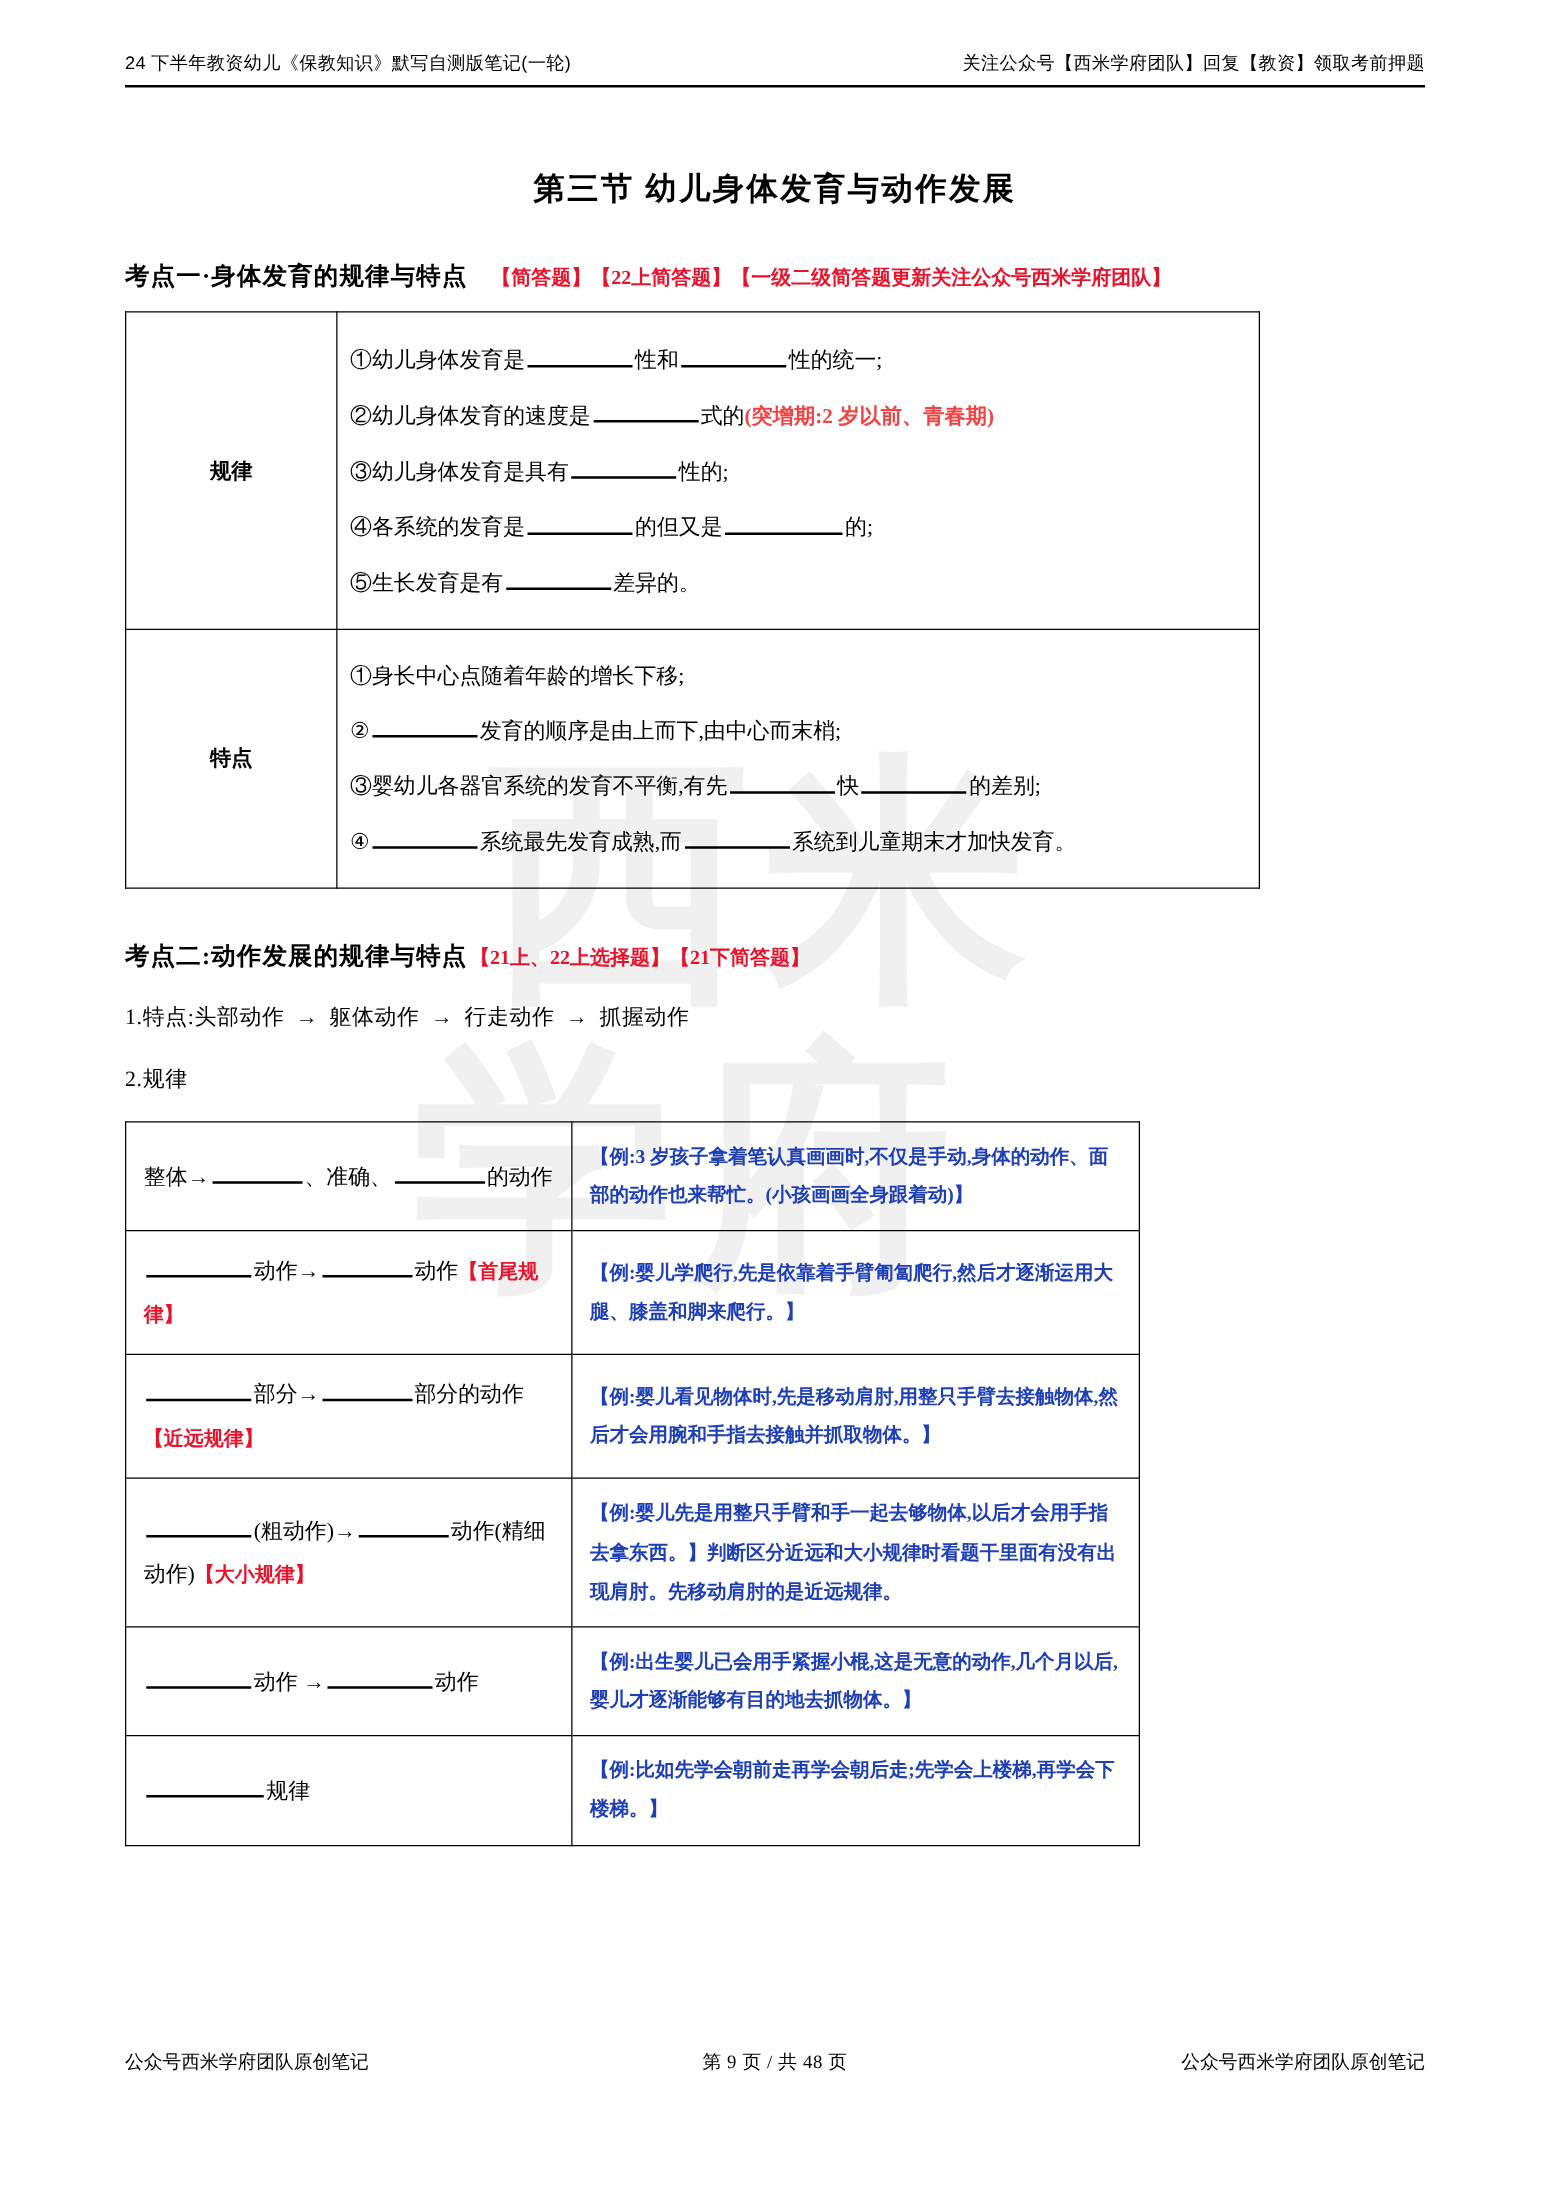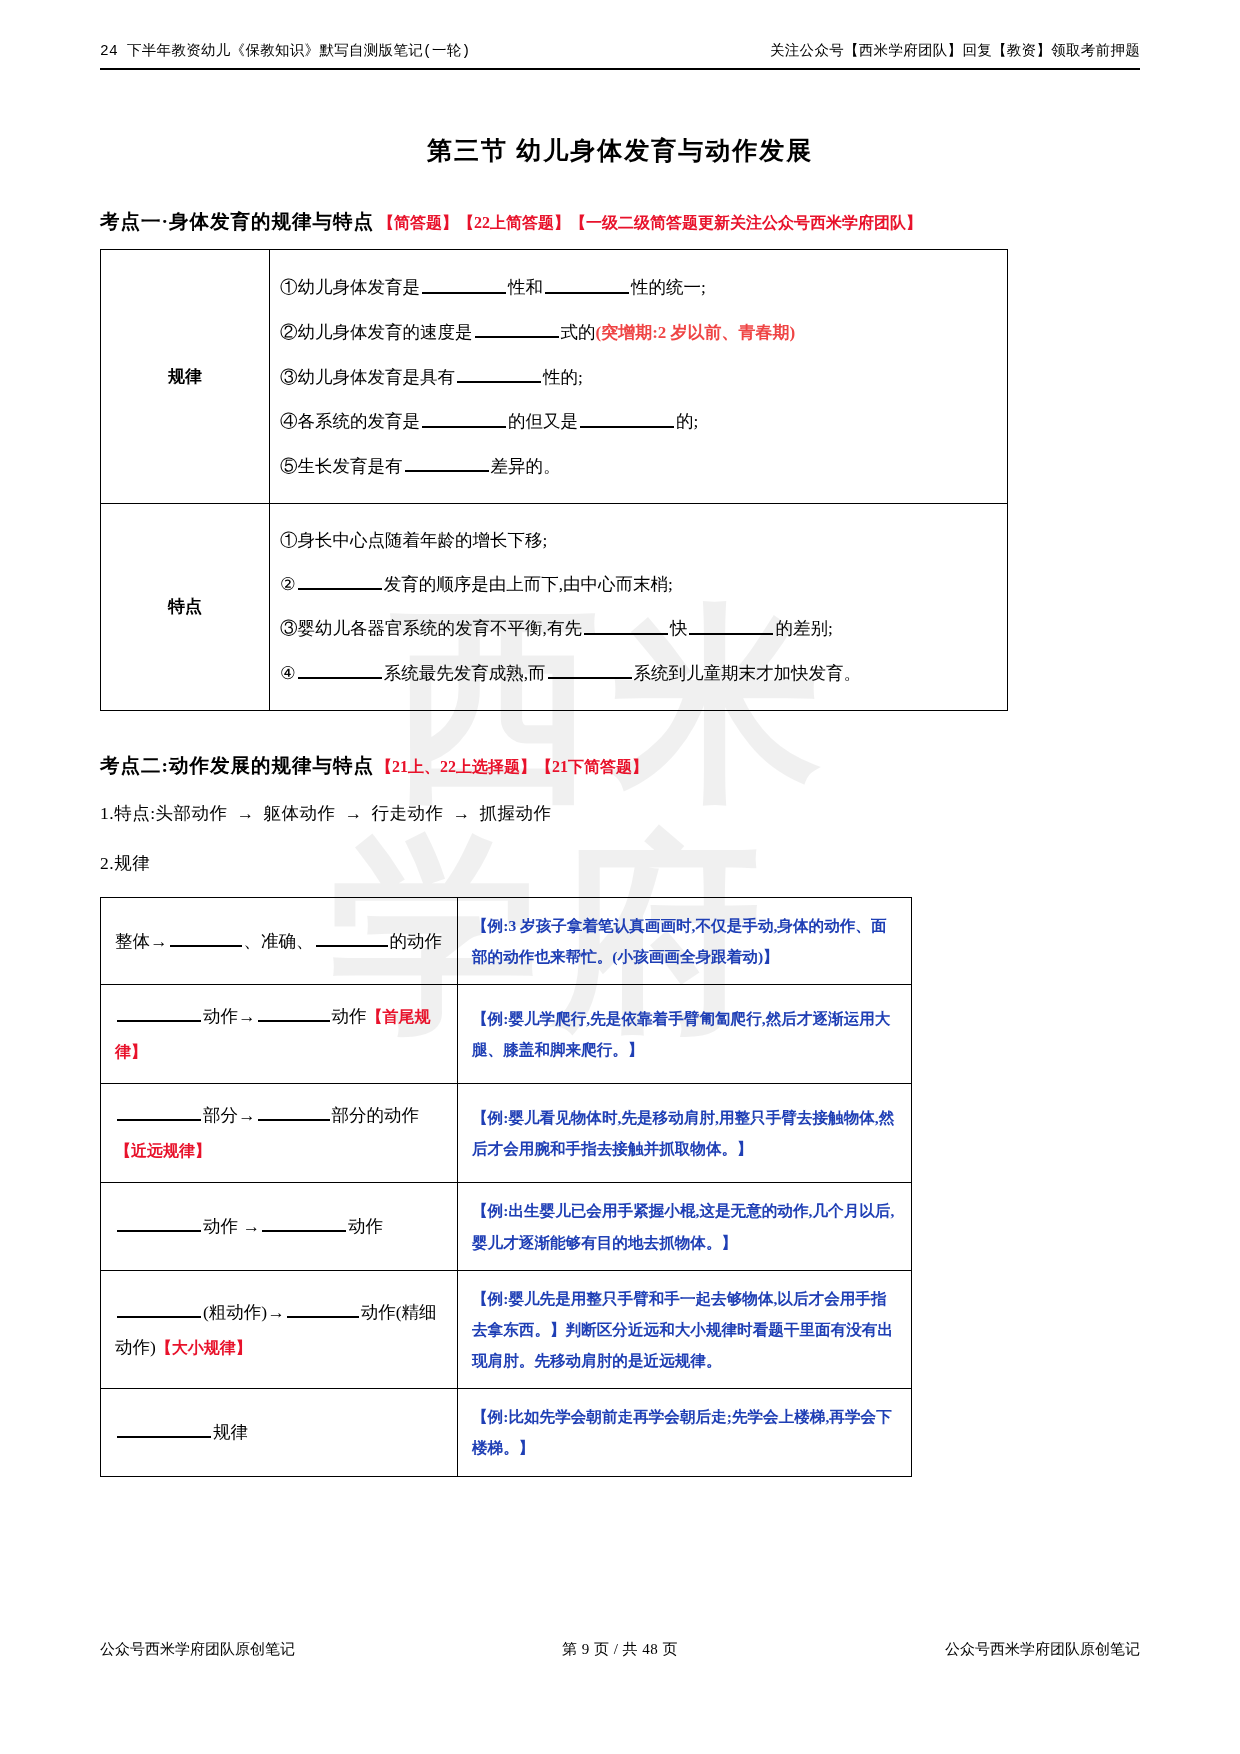--- a/index.html
+++ b/index.html
@@ -48,21 +48,21 @@
 
   
   .doc-header {
     position: relative;
     padding-top: 42px;
     display: flex;
     justify-content: space-between;
     align-items: flex-end;
     font-size: 14.5px;
     line-height: 1.3;
-    font-family: Liberation Mono, monospace;
+    font-family: Liberation Sans, sans-serif;
     border-bottom: 2.2px solid #000;
     padding-bottom: 7px;
   }
   .doc-header .left { letter-spacing: .3px; }
   .doc-header .right { letter-spacing: .3px; }
 
   
   .section-title {
     text-align: center;
     font-size: 25px;
@@ -80,21 +80,21 @@
     font-size: 19.5px;
     font-weight: bold;
     line-height: 1.35;
     white-space: nowrap;
   }
   .kaodian .kd-main { letter-spacing: 1px; }
   .kaodian .kd-tag {
     color: #e8122b;
     font-size: 16px;
     font-weight: bold;
-    margin-left: 4px;
+    margin-left: 19px;
     letter-spacing: 0px;
   }
   .kaodian.tight .kd-tag { margin-left: 2px; }
 
   
   table.grid {
     border-collapse: collapse;
     width: 908px;
     table-layout: fixed;
   }
@@ -243,26 +243,26 @@
           </tr>
           <tr>
             <td class="t2-left"><span class="blank b80"></span><span>动作→</span><span class="blank b70"></span><span>动作</span><span class="red-tag">【首尾规律】</span></td>
             <td class="t2-right">【例:婴儿学爬行,先是依靠着手臂匍匐爬行,然后才逐渐运用大腿、膝盖和脚来爬行。】</td>
           </tr>
           <tr>
             <td class="t2-left"><span class="blank b80"></span><span>部分→</span><span class="blank b70"></span><span>部分的动作</span><br><span class="red-tag">【近远规律】</span></td>
             <td class="t2-right">【例:婴儿看见物体时,先是移动肩肘,用整只手臂去接触物体,然后才会用腕和手指去接触并抓取物体。】</td>
           </tr>
           <tr>
+            <td class="t2-left"><span class="blank b80"></span><span>(粗动作)→</span><span class="blank b70"></span><span>动作(精细</span><br><span>动作)</span><span class="red-tag">【大小规律】</span></td>
+            <td class="t2-right">【例:婴儿先是用整只手臂和手一起去够物体,以后才会用手指去拿东西。】判断区分近远和大小规律时看题干里面有没有出现肩肘。先移动肩肘的是近远规律。</td>
+          </tr>
+          <tr>
             <td class="t2-left"><span class="blank b80"></span><span>动作 →</span><span class="blank b80"></span><span>动作</span></td>
             <td class="t2-right">【例:出生婴儿已会用手紧握小棍,这是无意的动作,几个月以后,婴儿才逐渐能够有目的地去抓物体。】</td>
-          </tr>
-          <tr>
-            <td class="t2-left"><span class="blank b80"></span><span>(粗动作)→</span><span class="blank b70"></span><span>动作(精细</span><br><span>动作)</span><span class="red-tag">【大小规律】</span></td>
-            <td class="t2-right">【例:婴儿先是用整只手臂和手一起去够物体,以后才会用手指去拿东西。】判断区分近远和大小规律时看题干里面有没有出现肩肘。先移动肩肘的是近远规律。</td>
           </tr>
           <tr>
             <td class="t2-left"><span class="blank b90"></span><span>规律</span></td>
             <td class="t2-right">【例:比如先学会朝前走再学会朝后走;先学会上楼梯,再学会下楼梯。】</td>
           </tr>
         </tbody>
     </table>
 
   </div>
 

